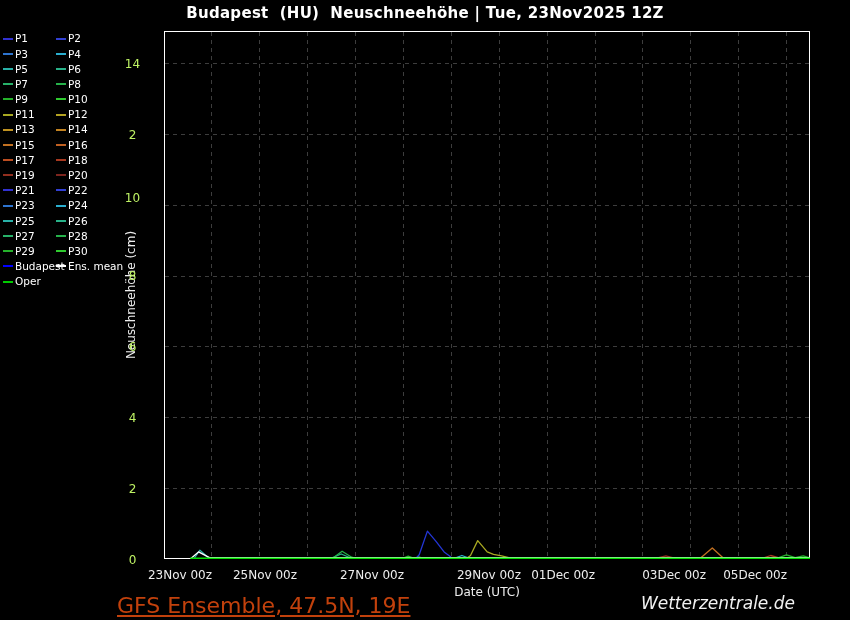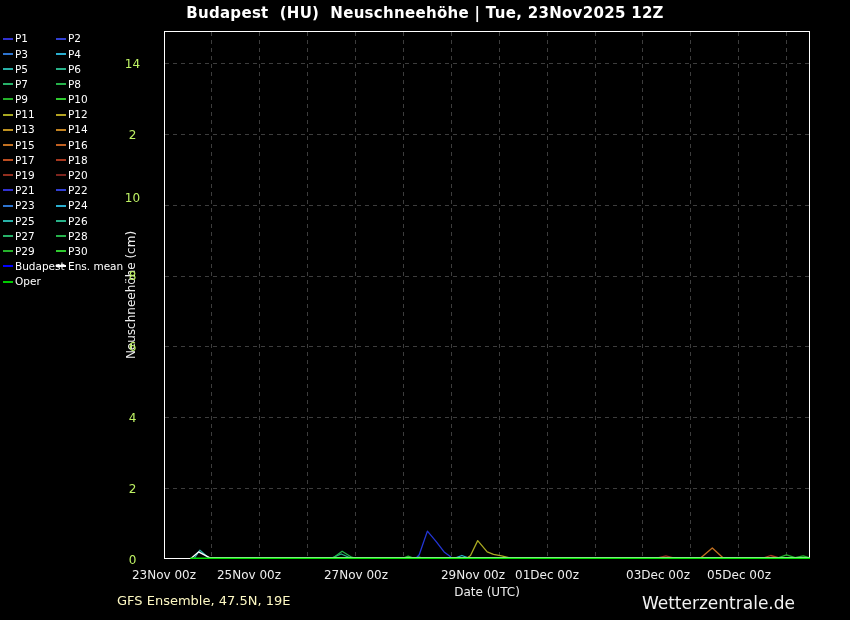--- a/index.html
+++ b/index.html
@@ -8,28 +8,28 @@
   .title{position:absolute;top:4px;left:0;width:850px;text-align:center;
          font-size:15px;font-weight:bold;white-space:pre;letter-spacing:.3px;}
   .legend{position:absolute;left:3px;top:31px;display:grid;
           grid-template-columns:53px auto;grid-auto-rows:15.2px;}
   .li{display:flex;align-items:center;}
   .sw{display:inline-block;width:10px;height:2px;margin-right:2px;flex:0 0 10px;}
   .ll{font-size:10.5px;color:#fff;line-height:1;}
   .plot{position:absolute;left:164px;top:31px;width:646px;height:528px;}
   .ytick{position:absolute;left:108px;width:49px;text-align:center;
          font-size:12px;color:#bef264;height:14px;line-height:14px;}
-  .xtick{position:absolute;top:568px;width:96px;text-align:center;
+  .xtick{position:absolute;top:568px;width:96px;text-align:right;
          font-size:12px;color:#ededed;white-space:nowrap;}
   .xaxis-label{position:absolute;left:387px;top:585px;width:200px;text-align:center;
          font-size:12px;color:#ededed;}
   .yaxis-label{position:absolute;left:131px;top:295px;transform:translate(-50%,-50%) rotate(-90deg);
          transform-origin:center;font-size:12px;color:#ededed;white-space:nowrap;}
-  .footer-left{position:absolute;left:117px;top:593px;font-size:13px;color:#fef9c3;}
-  .footer-right{position:absolute;right:55px;top:593px;font-size:17px;color:#f2f2f2;}
+  .footer-left{position:absolute;left:117px;top:593px;font-size:22px;color:#c2410c;text-decoration:underline;}
+  .footer-right{position:absolute;right:55px;top:593px;font-size:17px;color:#f2f2f2;font-style:italic;}
 </style>
 </head>
 <body>
 
 <div class="title">Budapest  (HU)  Neuschneehöhe | Tue, 23Nov2025 12Z</div>
 
 <div class="legend">
   <div class="li">
       <span class="sw" style="background: rgb(50, 50, 210);"></span>
       <span class="ll">P1</span>

